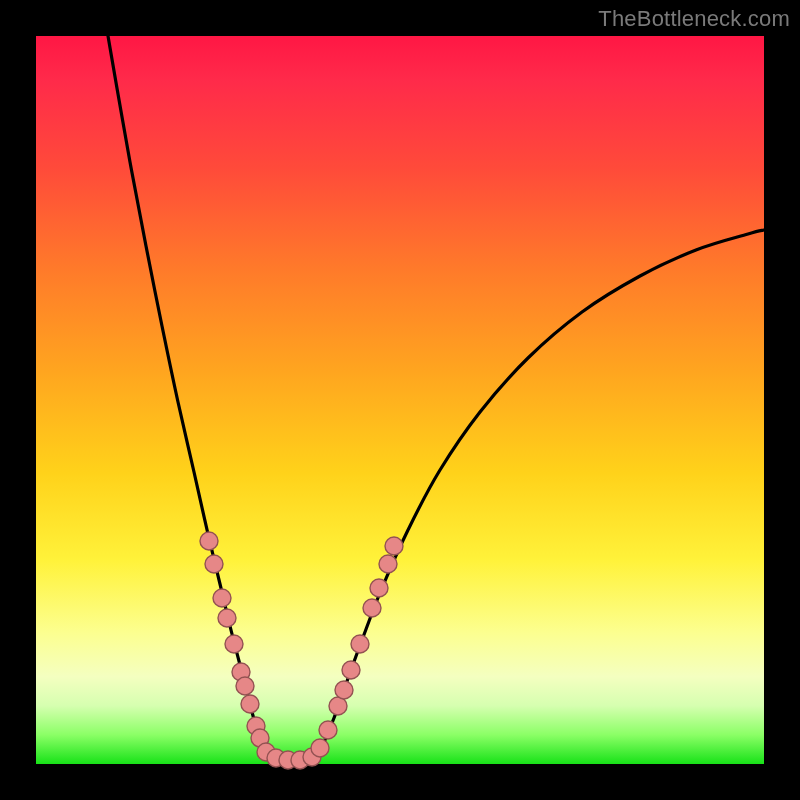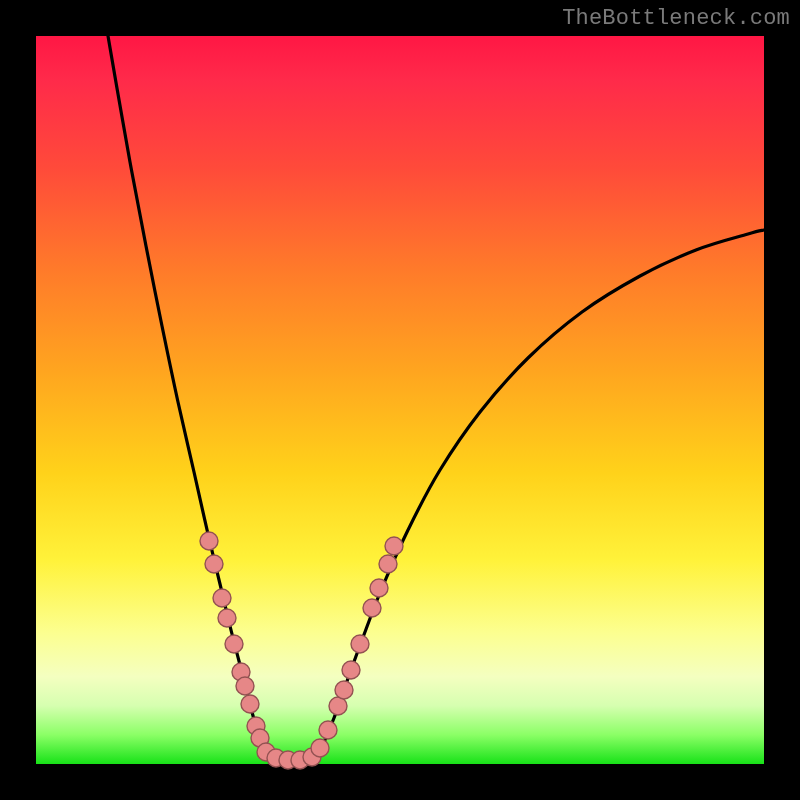--- a/index.html
+++ b/index.html
@@ -44,21 +44,20 @@
   }
   .watermark {
     position: absolute;
     top: 6px;
     right: 10px;
     color: #7a7a7a;
     font-size: 22px;
     letter-spacing: 0.2px;
     font-weight: 500;
     user-select: none;
-    font-family: Liberation Mono, monospace;
   }
   svg.overlay {
     position: absolute;
     left: 0;
     top: 0;
     width: 728px;
     height: 728px;
     overflow: visible;
   }
   .curve {

